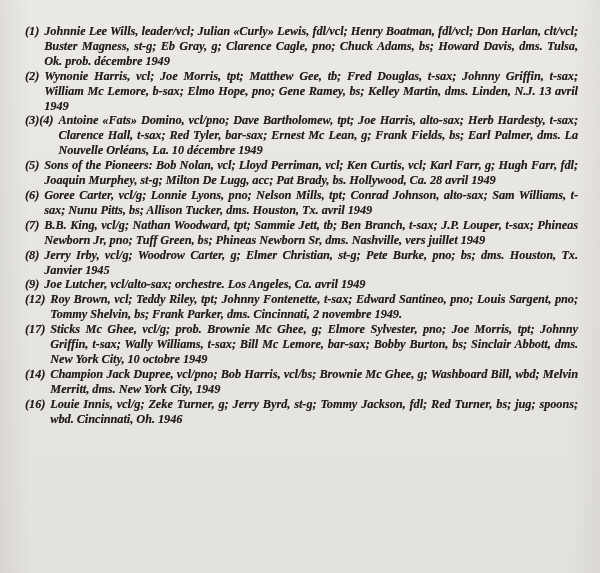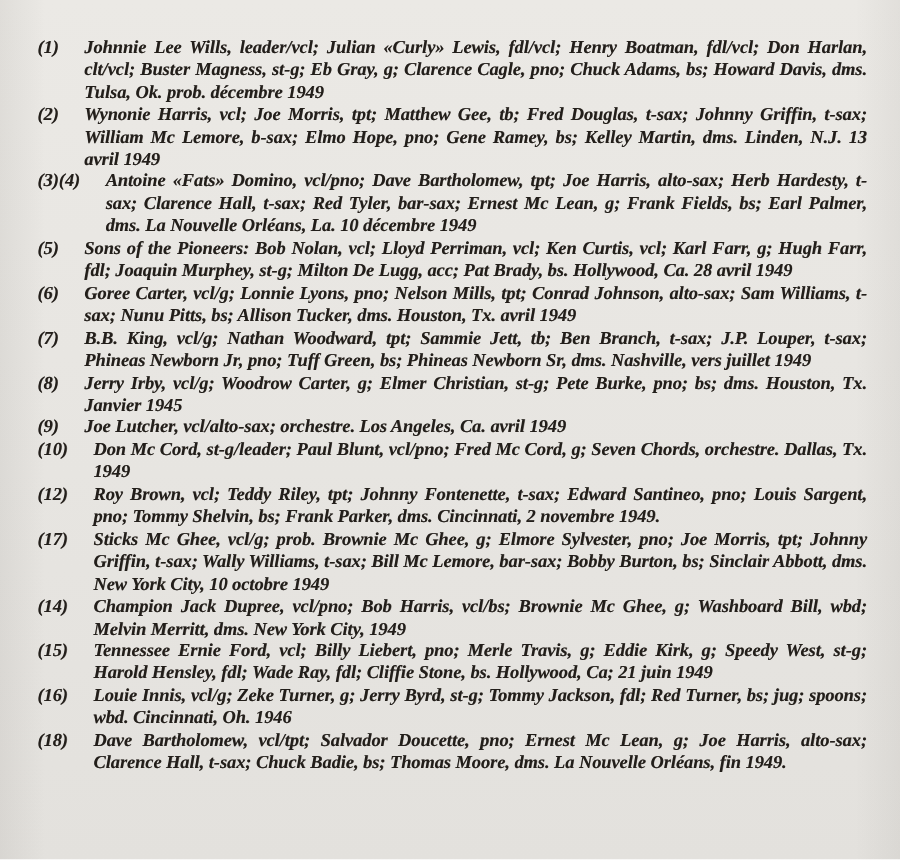--- a/index.html
+++ b/index.html
@@ -29,21 +29,20 @@
   }
   .entry .marker {
     flex: 0 0 auto;
     margin-right: 5px;
     white-space: nowrap;
   }
   .entry .text {
     flex: 1 1 auto;
     text-align: justify;
     text-shadow: 0.2px 0.2px 0.35px rgba(35,28,22,0.55);
-    margin-left: 12px;
   }
   .entry .marker {
     text-shadow: 0.2px 0.2px 0.35px rgba(35,28,22,0.55);
   }
 </style>
 </head>
 <body>
 
 <div class="page">
   <div class="entry">
@@ -72,40 +71,28 @@
   </div>
   <div class="entry">
     <span class="marker">(8)</span>
     <span class="text">Jerry Irby, vcl/g; Woodrow Carter, g; Elmer Christian, st-g; Pete Burke, pno; bs; dms. Houston, Tx. Janvier 1945</span>
   </div>
   <div class="entry">
     <span class="marker">(9)</span>
     <span class="text">Joe Lutcher, vcl/alto-sax; orchestre. Los Angeles, Ca. avril 1949</span>
   </div>
   <div class="entry">
-    <span class="marker">(10)</span>
-    <span class="text">Don Mc Cord, st-g/leader; Paul Blunt, vcl/pno; Fred Mc Cord, g; Seven Chords, orchestre. Dallas, Tx. 1949</span>
-  </div>
-  <div class="entry">
     <span class="marker">(12)</span>
     <span class="text">Roy Brown, vcl; Teddy Riley, tpt; Johnny Fontenette, t-sax; Edward Santineo, pno; Louis Sargent, pno; Tommy Shelvin, bs; Frank Parker, dms. Cincinnati, 2 novembre 1949.</span>
   </div>
   <div class="entry">
     <span class="marker">(17)</span>
     <span class="text">Sticks Mc Ghee, vcl/g; prob. Brownie Mc Ghee, g; Elmore Sylvester, pno; Joe Morris, tpt; Johnny Griffin, t-sax; Wally Williams, t-sax; Bill Mc Lemore, bar-sax; Bobby Burton, bs; Sinclair Abbott, dms. New York City, 10 octobre 1949</span>
   </div>
   <div class="entry">
     <span class="marker">(14)</span>
     <span class="text">Champion Jack Dupree, vcl/pno; Bob Harris, vcl/bs; Brownie Mc Ghee, g; Washboard Bill, wbd; Melvin Merritt, dms. New York City, 1949</span>
   </div>
   <div class="entry">
-    <span class="marker">(15)</span>
-    <span class="text">Tennessee Ernie Ford, vcl; Billy Liebert, pno; Merle Travis, g; Eddie Kirk, g; Speedy West, st-g; Harold Hensley, fdl; Wade Ray, fdl; Cliffie Stone, bs. Hollywood, Ca; 21 juin 1949</span>
-  </div>
-  <div class="entry">
     <span class="marker">(16)</span>
     <span class="text">Louie Innis, vcl/g; Zeke Turner, g; Jerry Byrd, st-g; Tommy Jackson, fdl; Red Turner, bs; jug; spoons; wbd. Cincinnati, Oh. 1946</span>
-  </div>
-  <div class="entry">
-    <span class="marker">(18)</span>
-    <span class="text">Dave Bartholomew, vcl/tpt; Salvador Doucette, pno; Ernest Mc Lean, g; Joe Harris, alto-sax; Clarence Hall, t-sax; Chuck Badie, bs; Thomas Moore, dms. La Nouvelle Orléans, fin 1949.</span>
   </div>
 </div>
 
 </body></html>

